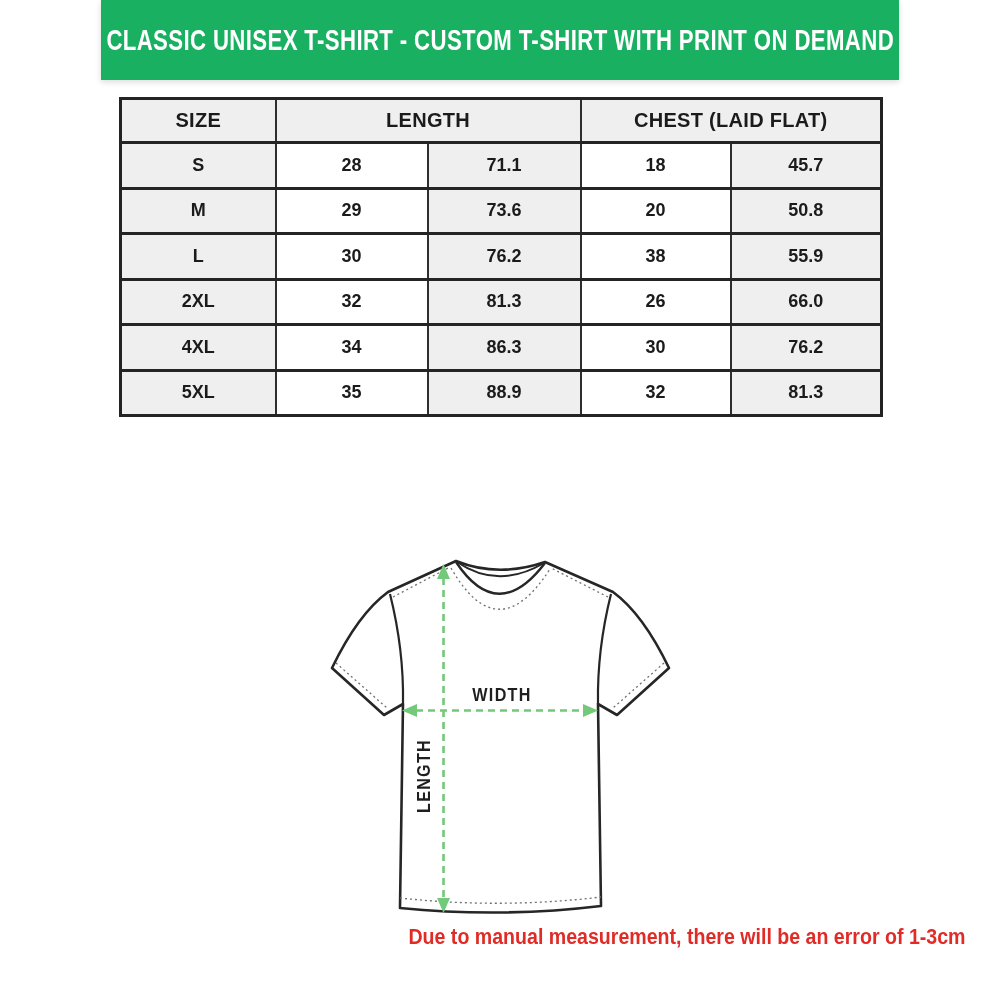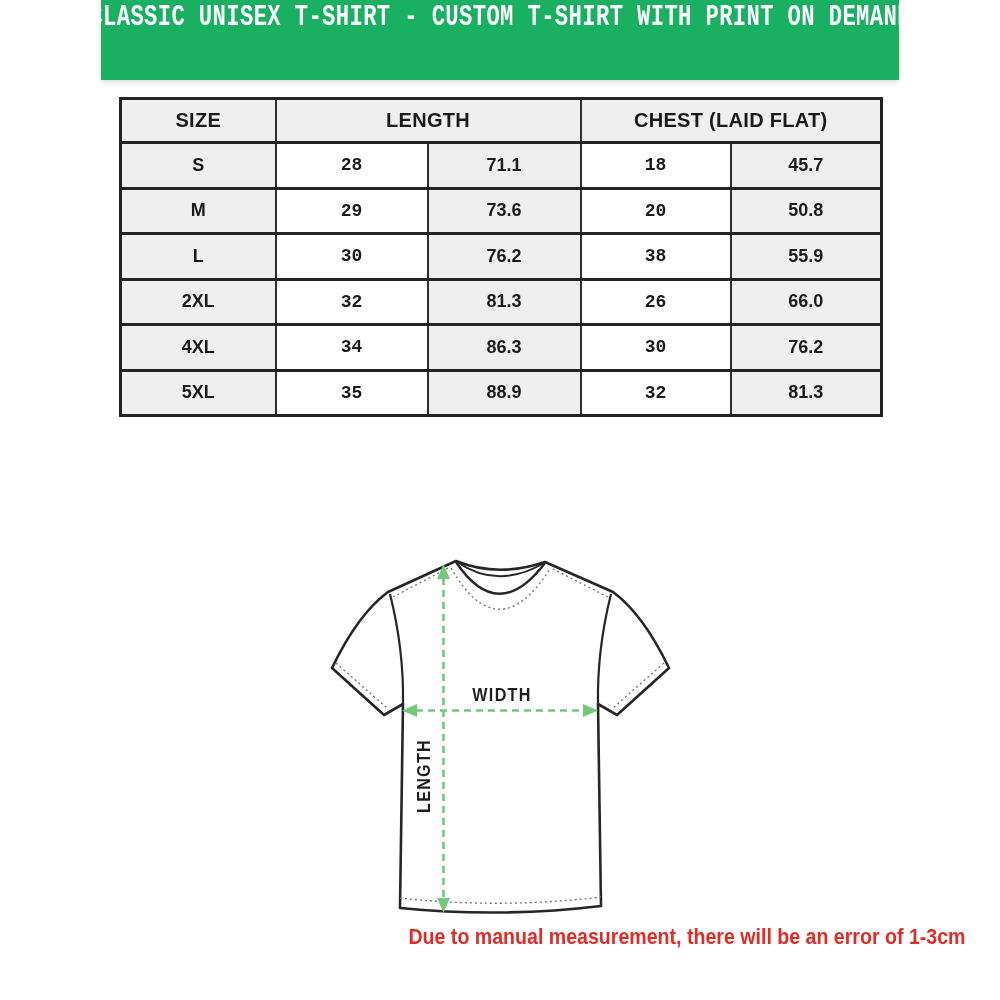--- a/index.html
+++ b/index.html
@@ -4,23 +4,22 @@
 <style>
   * { margin:0; padding:0; box-sizing:border-box; }
   html,body { background:#ffffff; }
   body { font-family:"Liberation Sans","DejaVu Sans",sans-serif; }
   .page { position:relative; width:1000px; height:1000px; background:#ffffff; overflow:hidden; }
 
   
   .banner {
     position:absolute; left:101px; top:0; width:798px; height:80px;
     background:var(--banner-green,#19b161);
-    display:flex; align-items:flex-start; justify-content:center;
+    display:flex; align-items:center; justify-content:center;
     box-shadow:0 2px 6px rgba(0,0,0,.15);
-    font-family:Liberation Mono, monospace;
   }
   .banner-text {
     color:#ffffff; font-weight:bold; font-size:30px; letter-spacing:.5px;
     white-space:nowrap; display:inline-block; transform:scaleX(.74); transform-origin:center;
   }
 
   
   table.size-table {
     position:absolute; left:119px; top:97px; width:763px;
     border-collapse:collapse; table-layout:fixed;
@@ -30,21 +29,21 @@
   .size-table th, .size-table td {
     border-left:2px solid #2e2e2e; border-right:2px solid #2e2e2e;
     border-top:3px solid #242424; border-bottom:3px solid #242424;
     text-align:center; vertical-align:middle; color:#1b1b1b;
   }
   .size-table thead tr { height:44px; }
   .size-table tbody tr { height:45.5px; }
   .size-table th { background:var(--cell-gray,#efefef); font-size:20px; font-weight:bold; letter-spacing:.3px; }
   .size-table td { font-size:18px; font-weight:bold; }
   td.g { background:var(--cell-gray,#efefef); }
-  td.w { background:#ffffff;font-family:Liberation Mono, monospace; }
+  td.w { background:#ffffff; }
 
   
   .diagram { position:absolute; left:318px; top:548px; }
   .dim-label {
     font-family:"Liberation Sans","DejaVu Sans",sans-serif;
     font-weight:bold; font-size:19px; fill:#1f1f1f; letter-spacing:1.5px;
   }
 
   
   .footer-note { position:absolute; left:0; top:924px; width:1000px; text-align:right; }

